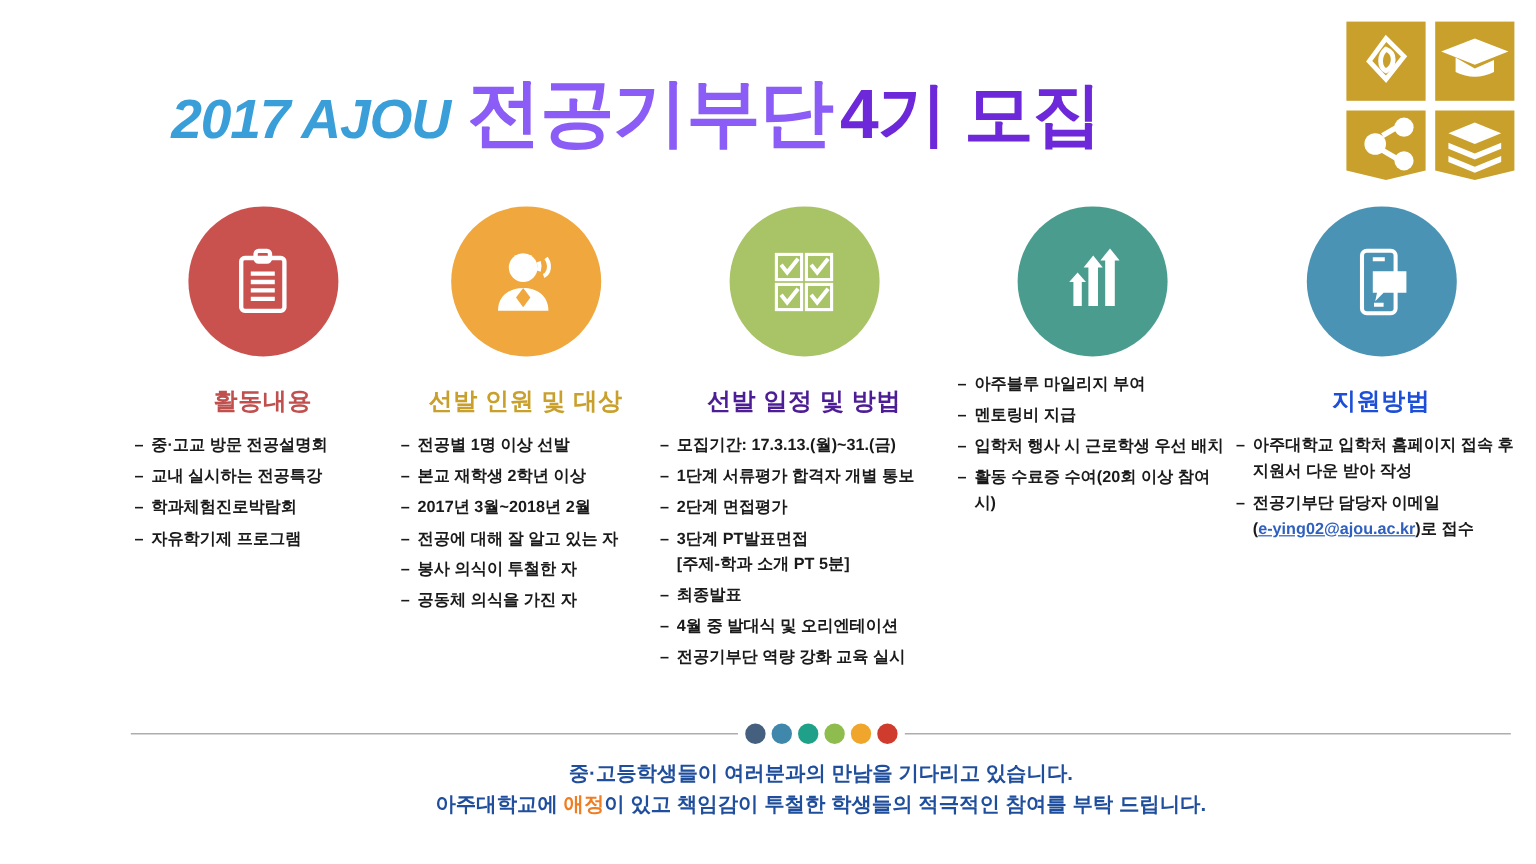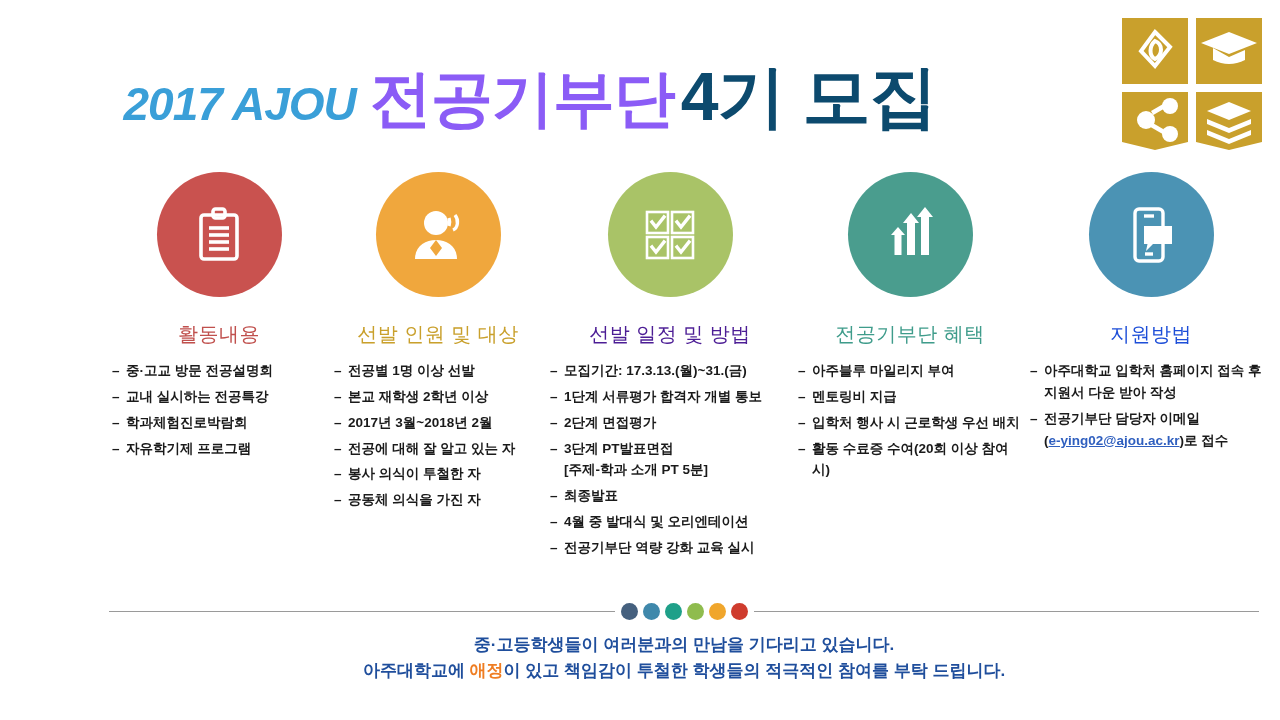--- a/index.html
+++ b/index.html
@@ -47,22 +47,22 @@
     font-style: italic;
     letter-spacing: 1px;
     padding-right: 14px;
   }
   .t-main {
     font-size: 62px;
     color: #8b5cf6;
     padding-right: 6px;
   }
   .t-tail {
-    font-size: 68px;
-    color: #0c4a6e;
+    font-size: 58px;
+    color: #6d28d9;
   }
 
   
   .columns {
     position: absolute;
     top: 172px;
     left: 0;
     width: 1280px;
     display: flex;
     align-items: flex-start;
@@ -87,21 +87,21 @@
     display: flex;
     align-items: center;
     justify-content: center;
     flex: 0 0 auto;
   }
   .circle svg { display: block; }
 
   .col-head {
     margin-top: 24px;
     font-size: 20px;
-    font-weight: normal;
+    font-weight: bold;
     letter-spacing: 0.5px;
     white-space: nowrap;
   }
 
   .col-list {
     margin-top: 12px;
     width: 100%;
     font-size: 13.5px;
     font-weight: bold;
     line-height: 1.62;
@@ -355,21 +355,20 @@
   <div class="col col-3">
     <div class="circle" style="background:#4a9d8e">
       <svg width="66" height="60" viewBox="0 0 66 60" aria-hidden="true">
         <g fill="#ffffff">
           <path d="M14 30 L21 22 L28 30 L24.5 30 L24.5 50 L17.5 50 L17.5 30 Z"></path>
           <path d="M26 18 L34 8 L42 18 L38 18 L38 50 L30 50 L30 18 Z"></path>
           <path d="M40 12 L48 2 L56 12 L52 12 L52 50 L44 50 L44 12 Z"></path>
         </g>
       </svg>
     </div>
-    <div class="col-head" style="color:#3f9c8b">전공기부단 혜택</div>
     <div class="col-list">
       <div class="li">
           <span class="dash">–</span>
           <span class="li-text">아주블루 마일리지 부여</span>
         </div>
       <div class="li">
           <span class="dash">–</span>
           <span class="li-text">멘토링비 지급</span>
         </div>
       <div class="li">

